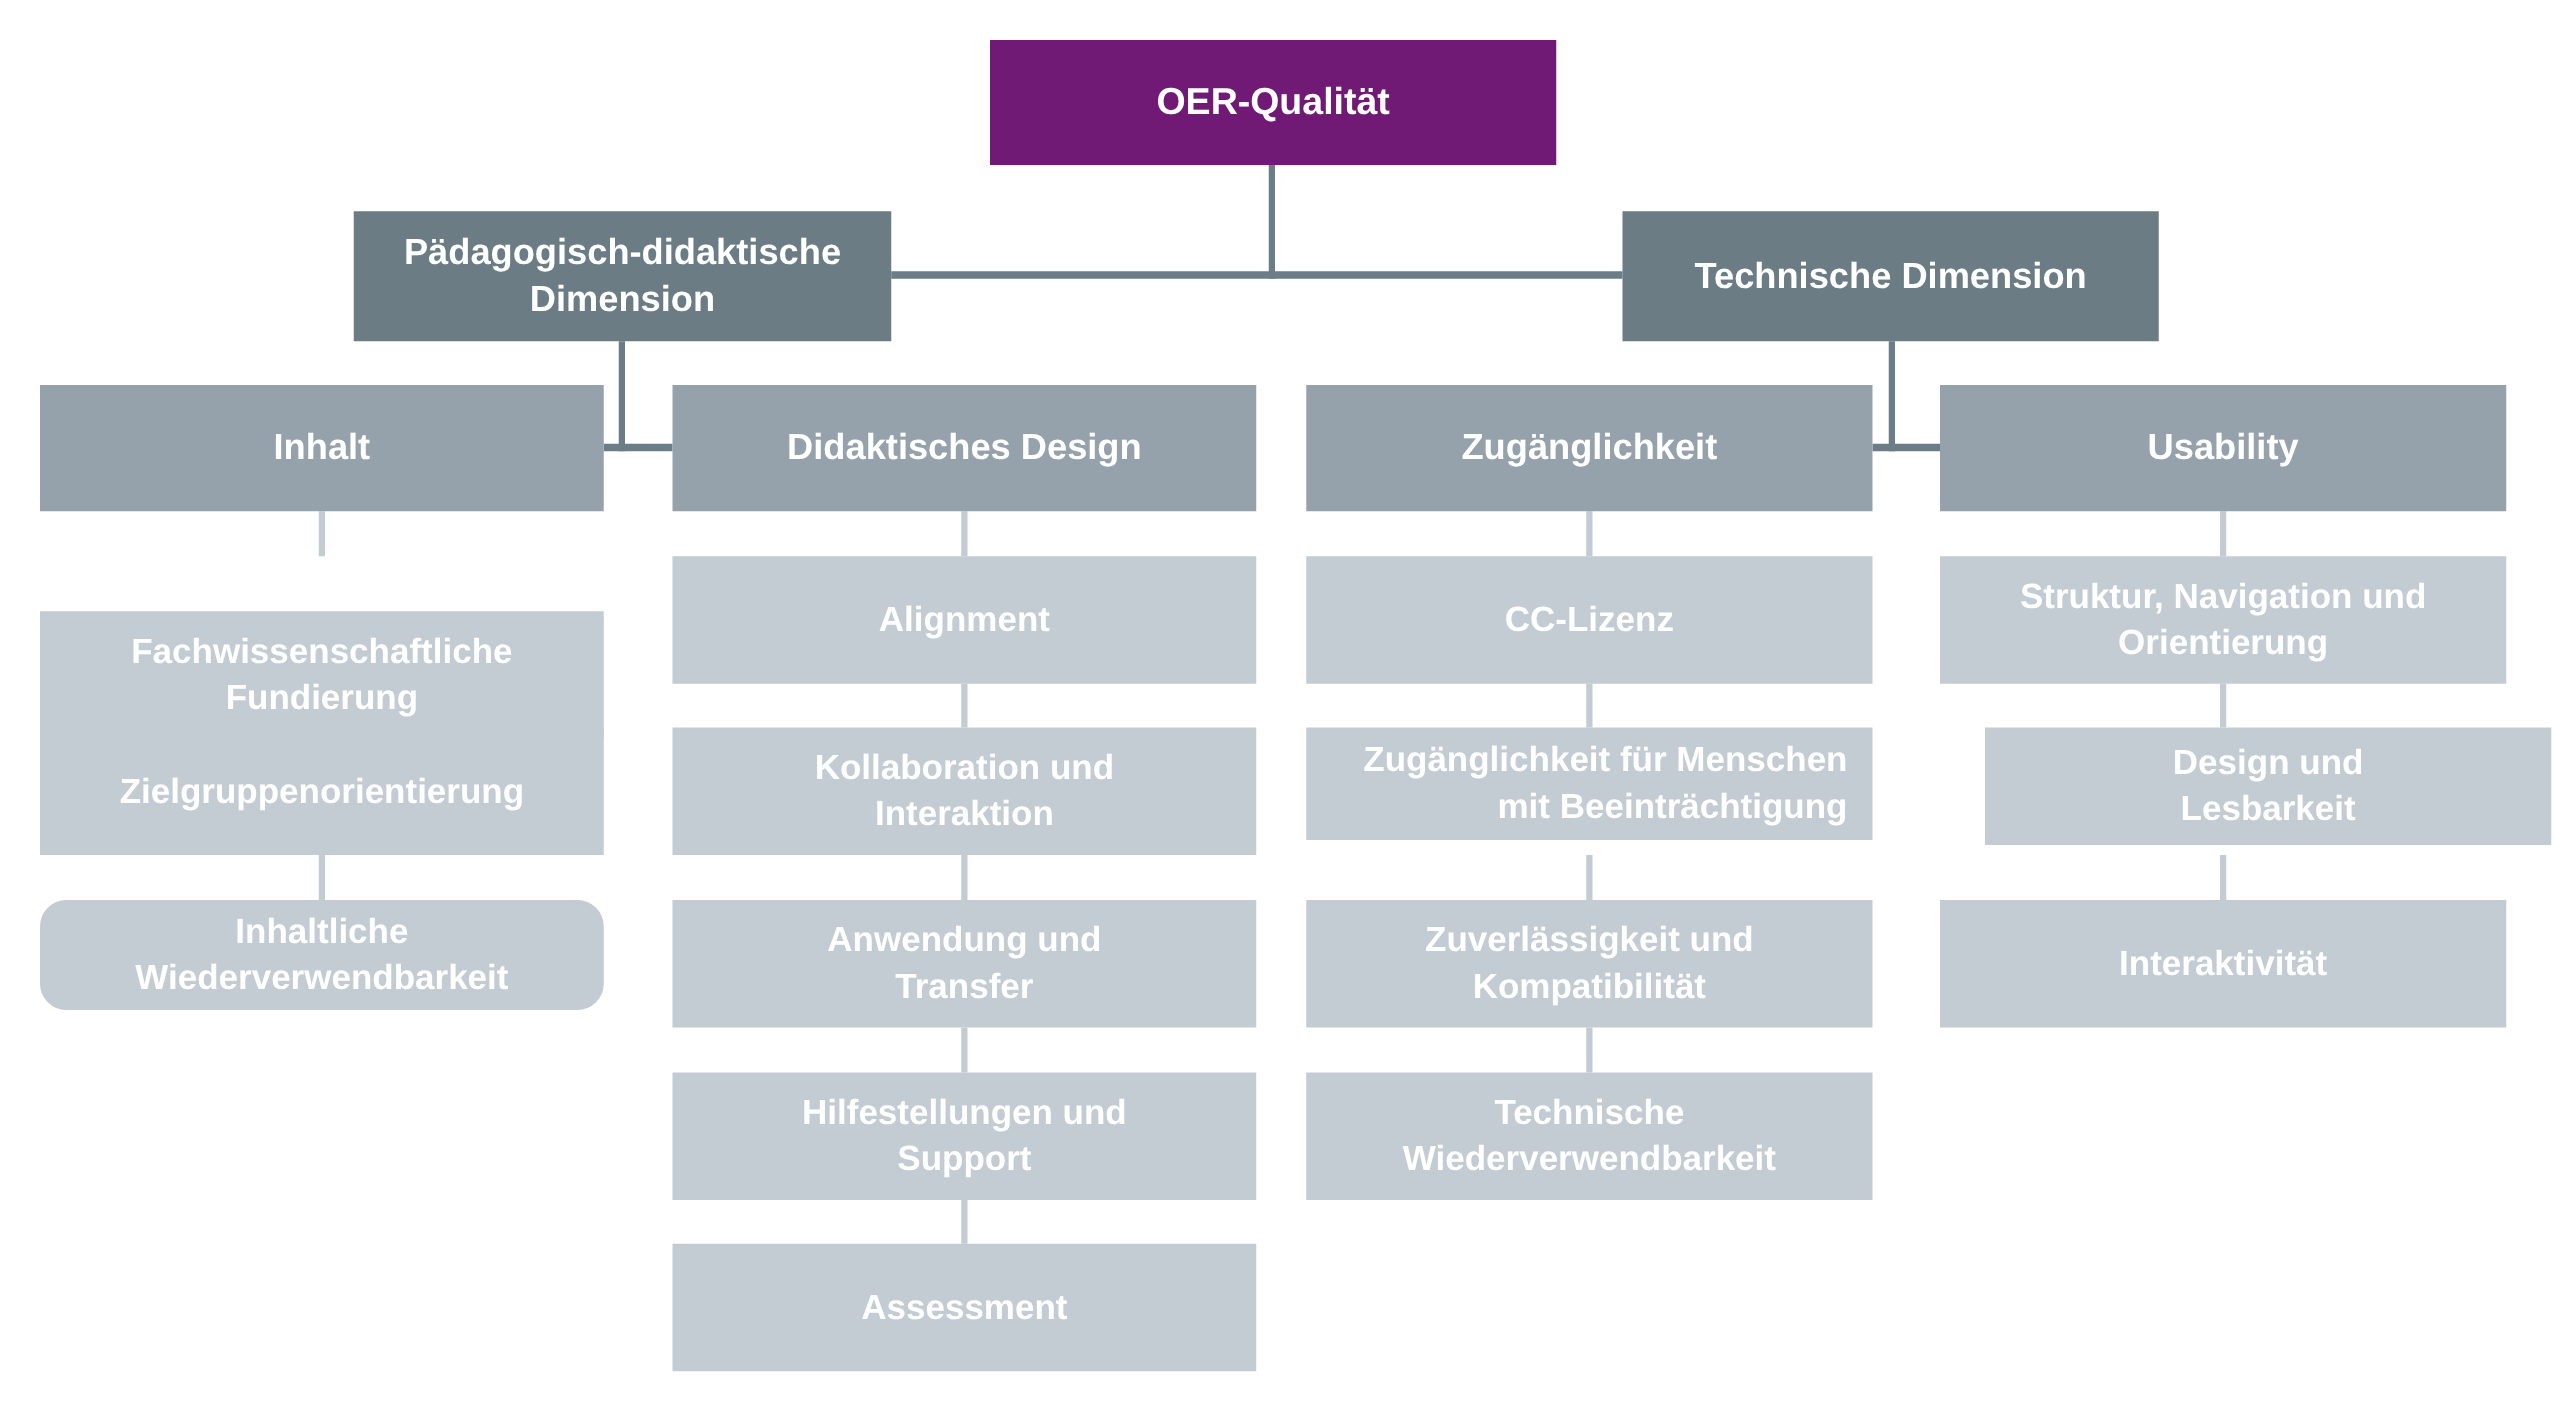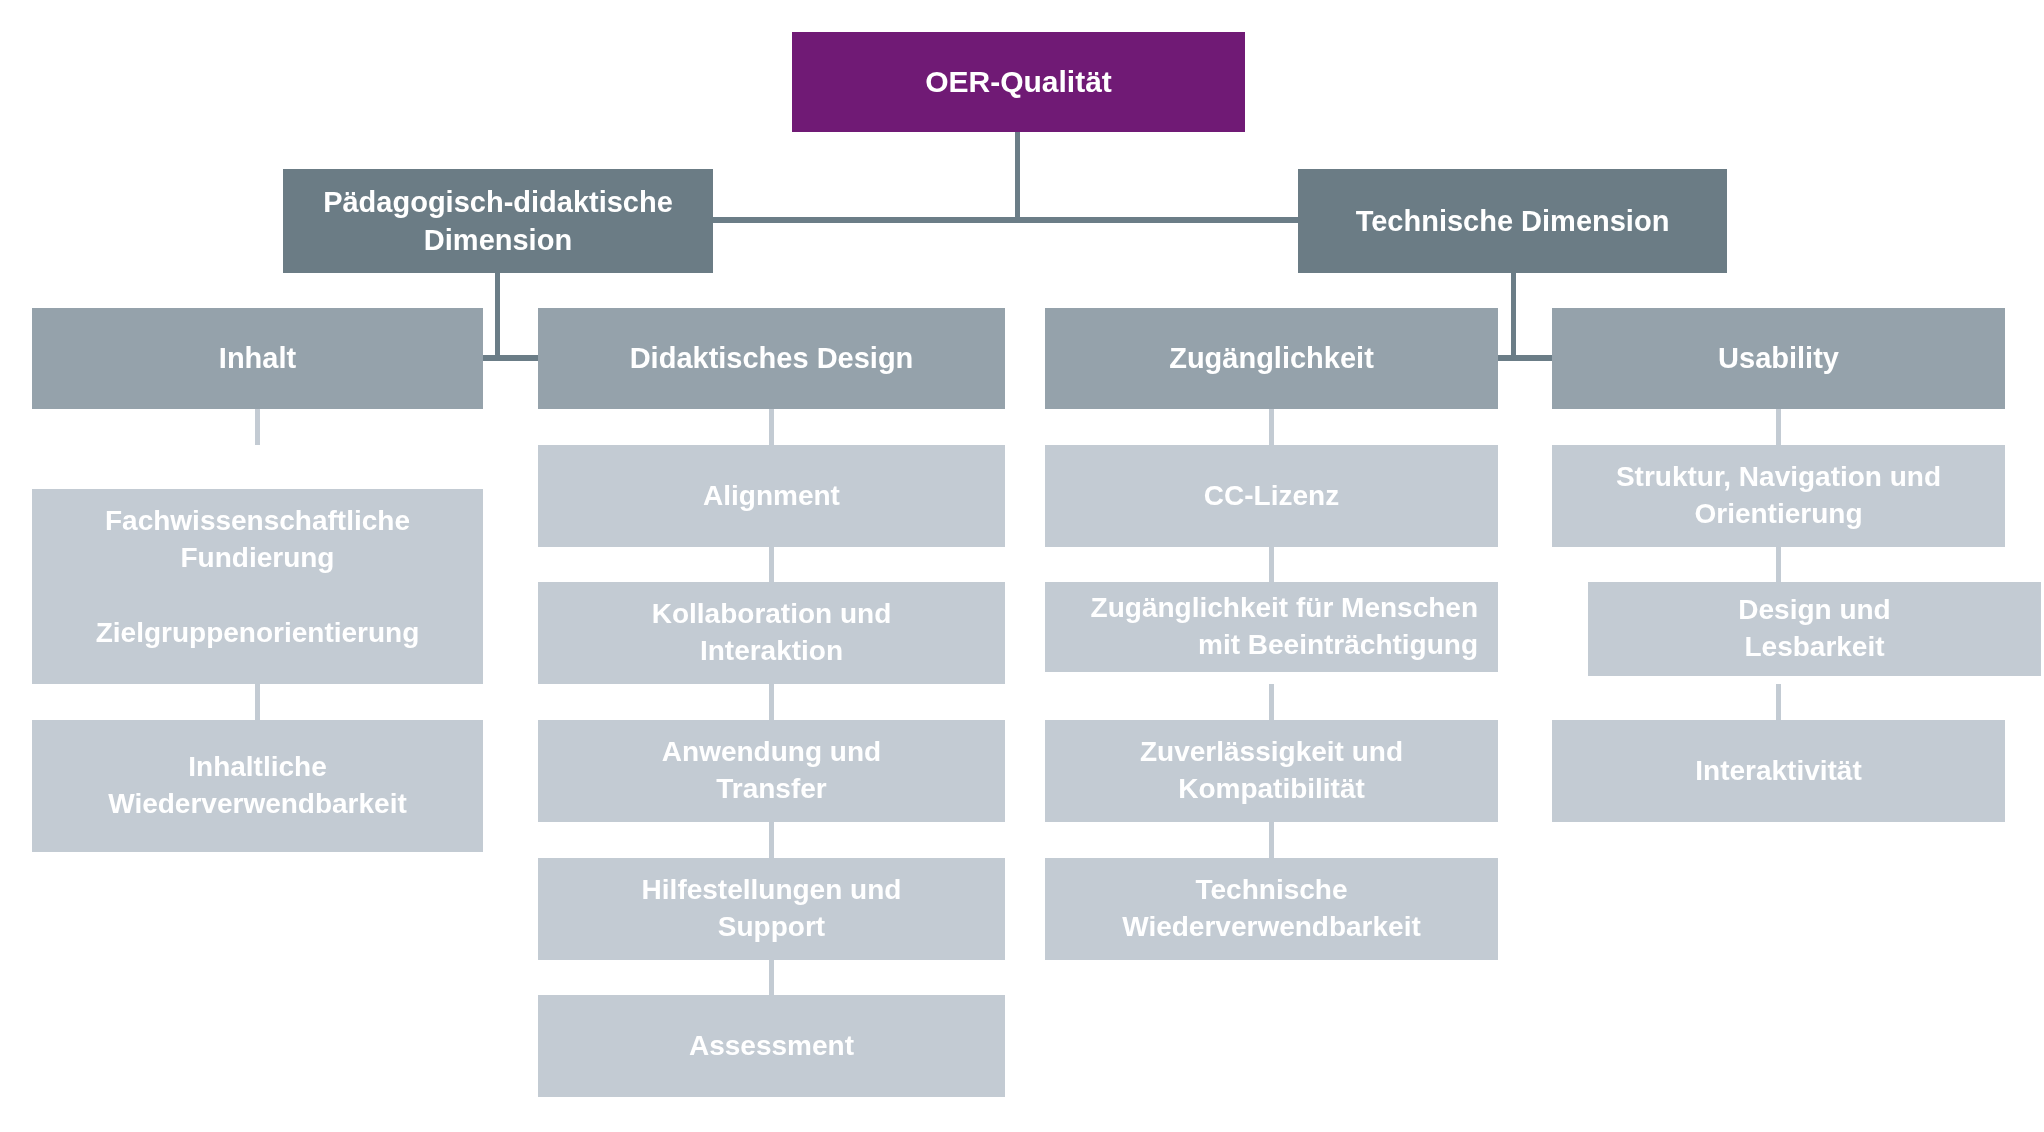--- a/index.html
+++ b/index.html
@@ -75,21 +75,21 @@
   <div class="node dim" style="left:1298px; top:169px; width:429px; height:104px;">Technische Dimension</div>
 
   <div class="node header" style="left:32px; top:308px; width:451px; height:101px;">Inhalt</div>
   <div class="node header" style="left:538px; top:308px; width:467px; height:101px;">Didaktisches Design</div>
   <div class="node header" style="left:1045px; top:308px; width:453px; height:101px;">Zugänglichkeit</div>
   <div class="node header" style="left:1552px; top:308px; width:453px; height:101px;">Usability</div>
 
   <div class="node child" style="left:32px; top:445px; width:451px; height:102px;margin-top:44px;">Fachwissenschaftliche
 Fundierung</div>
   <div class="node child" style="left:32px; top:582px; width:451px; height:102px;">Zielgruppenorientierung</div>
-  <div class="node child" style="left:32px; top:720px; width:451px; height:132px;">Inhaltliche
+  <div class="node child" style="left:32px; top:720px; width:451px; height:88px;border-radius:21px;">Inhaltliche
 Wiederverwendbarkeit</div>
 
   <div class="node child" style="left:538px; top:445px; width:467px; height:102px;">Alignment</div>
   <div class="node child" style="left:538px; top:582px; width:467px; height:102px;">Kollaboration und
 Interaktion</div>
   <div class="node child" style="left:538px; top:720px; width:467px; height:102px;">Anwendung und
 Transfer</div>
   <div class="node child" style="left:538px; top:858px; width:467px; height:102px;">Hilfestellungen und
 Support</div>
   <div class="node child" style="left:538px; top:995px; width:467px; height:102px;">Assessment</div>

